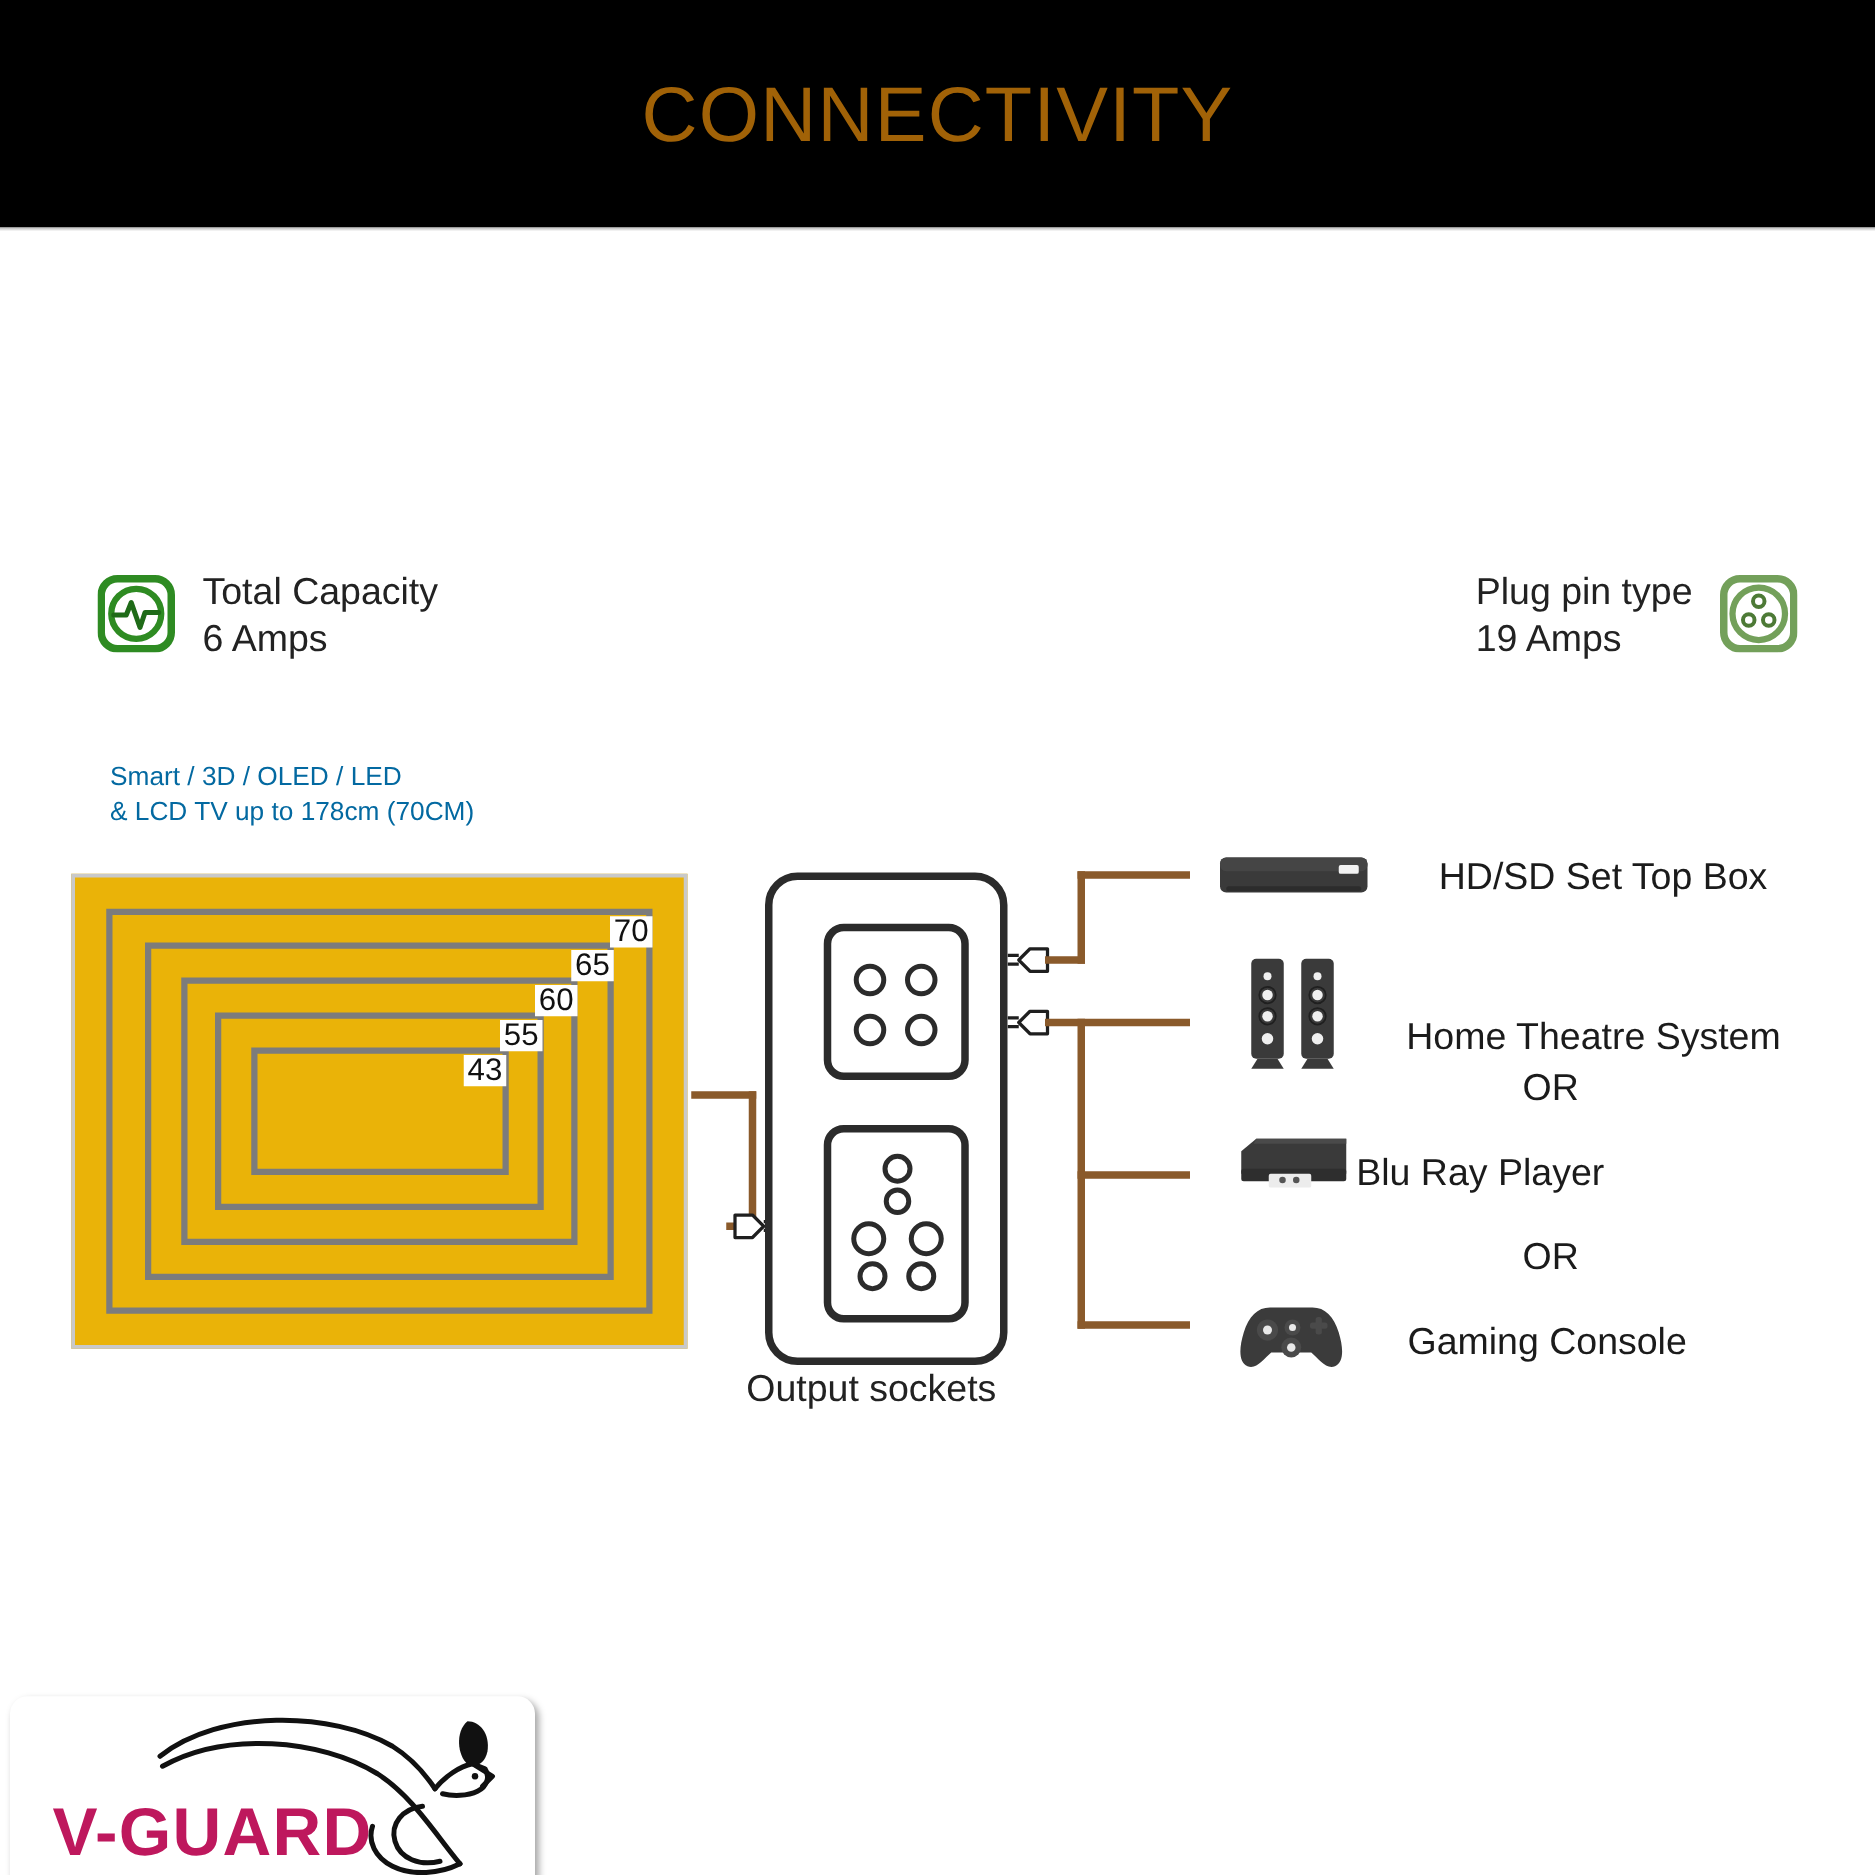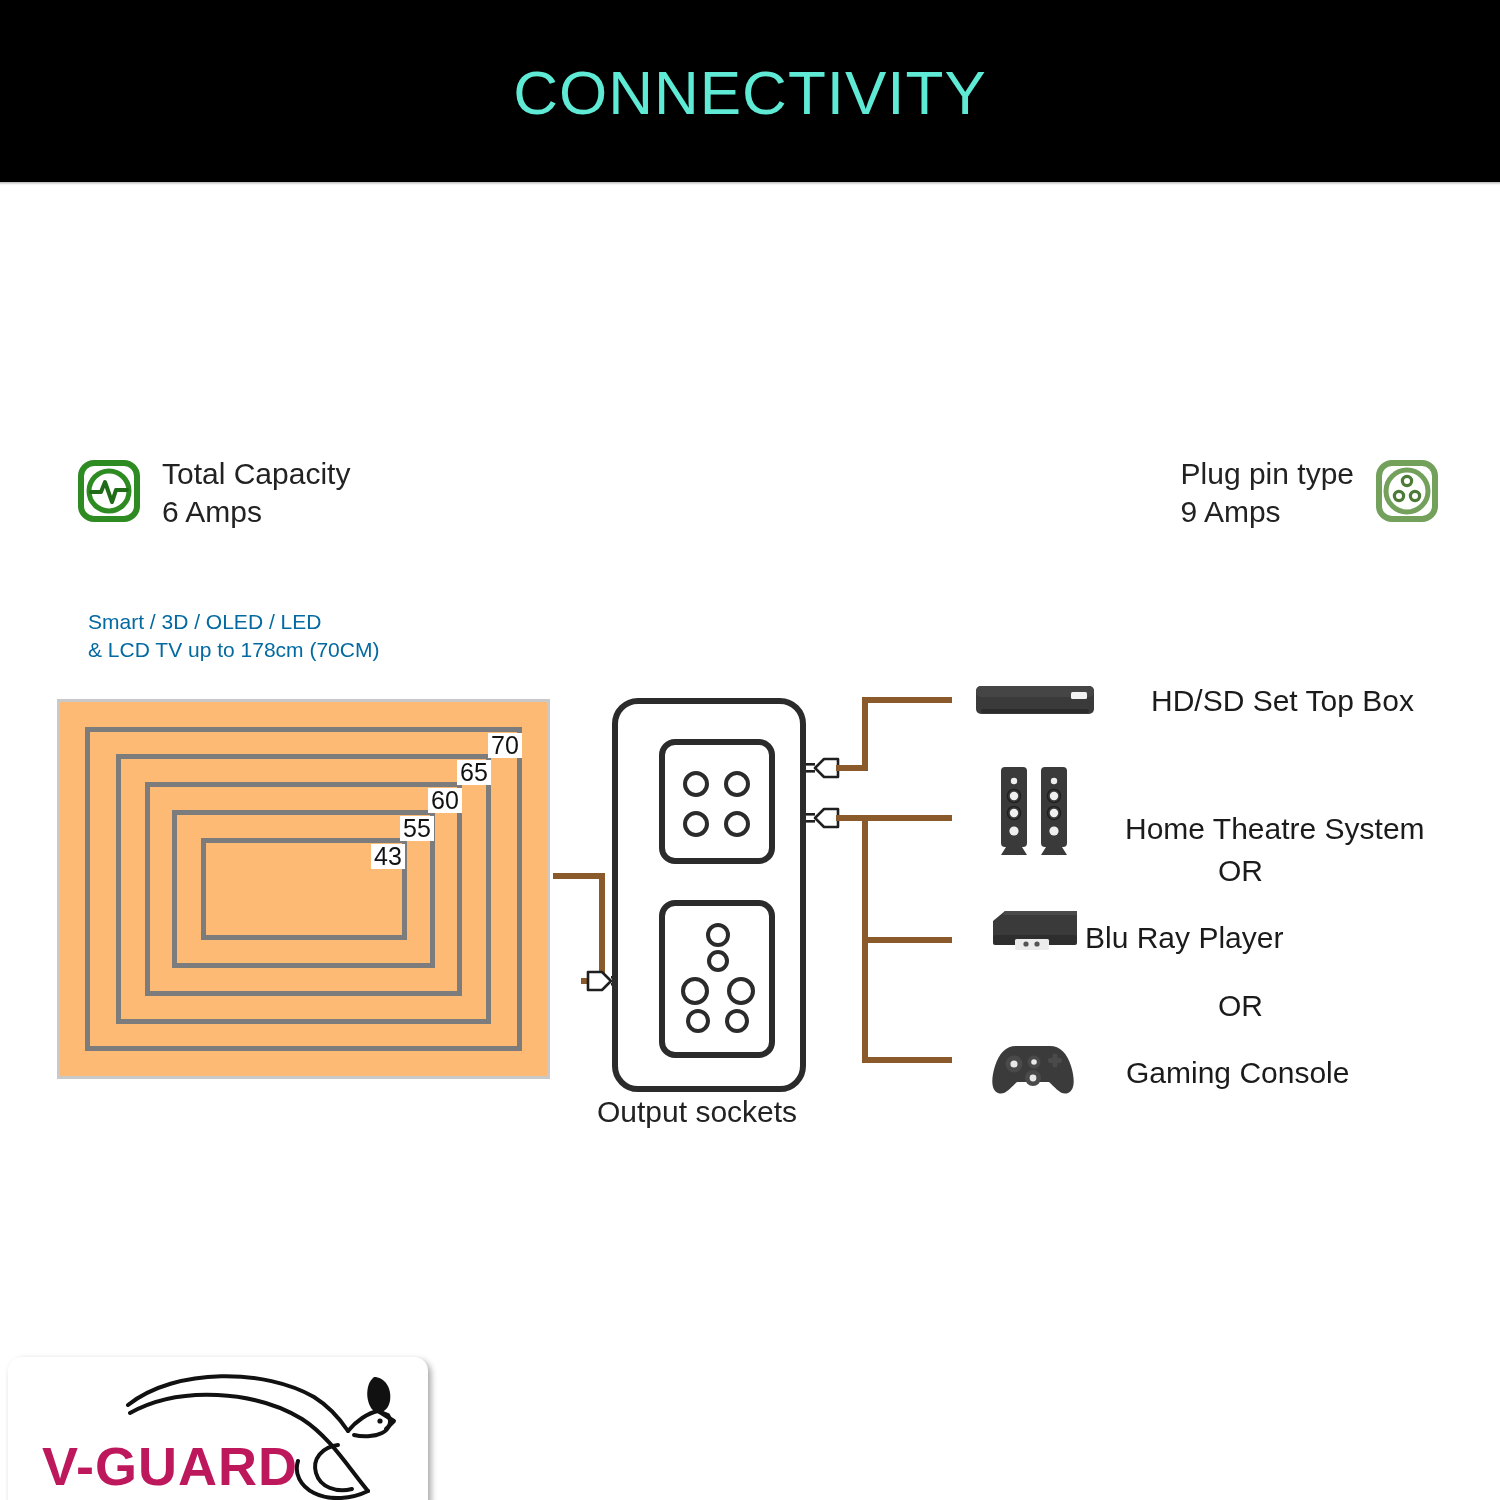--- a/index.html
+++ b/index.html
@@ -23,21 +23,21 @@
     width: 1500px;
     height: 182px;
     background: #000000;
     display: flex;
     align-items: center;
     justify-content: center;
   }
   #header-title {
     font-size: 62px;
     letter-spacing: 1px;
-    color: #5eead4;
+    color: #a16207;
     font-weight: 400;
     line-height: 1;
     margin-top: 4px;
   }
   #header-underline {
     position: absolute;
     left: 0; top: 182px;
     width: 1500px;
     height: 3px;
     background: linear-gradient(to bottom, #b9b9b9, #ffffff);
@@ -65,21 +65,21 @@
   .icon-sq { flex: 0 0 auto; }
 
   
   #tv-diagram {
     position: absolute;
     left: 57px;
     top: 699px;
     width: 493px;
     height: 380px;
     border: 3px solid #c9c9c9;
-    background: #fdba74;
+    background: #eab308;
     box-sizing: border-box;
   }
   .tv-ring {
     position: absolute;
     border: 5px solid #7c7c7c;
     box-sizing: border-box;
     background: transparent;
   }
   .tv-size-label {
     position: absolute;
@@ -214,21 +214,21 @@
   </span>
   <span class="spec-text">
     <span>Total Capacity</span>
     <span class="l2">6 Amps</span>
   </span>
 </div>
 
 <div class="spec-block" id="spec-plug">
   <span class="spec-text" style="text-align:left">
     <span>Plug pin type</span>
-    <span class="l2">9 Amps</span>
+    <span class="l2">19 Amps</span>
   </span>
   <span class="icon-sq">
     <svg width="62" height="62" viewBox="0 0 62 62">
       <rect x="3" y="3" width="56" height="56" rx="13" ry="13" fill="none" stroke="#73A05A" stroke-width="6"></rect>
       <circle cx="31" cy="31" r="21" fill="none" stroke="#73A05A" stroke-width="5"></circle>
       <circle cx="31" cy="21" r="4.6" fill="none" stroke="#4d7a36" stroke-width="3.2"></circle>
       <circle cx="23" cy="36" r="4.6" fill="none" stroke="#4d7a36" stroke-width="3.2"></circle>
       <circle cx="39" cy="36" r="4.6" fill="none" stroke="#4d7a36" stroke-width="3.2"></circle>
     </svg>
   </span>

